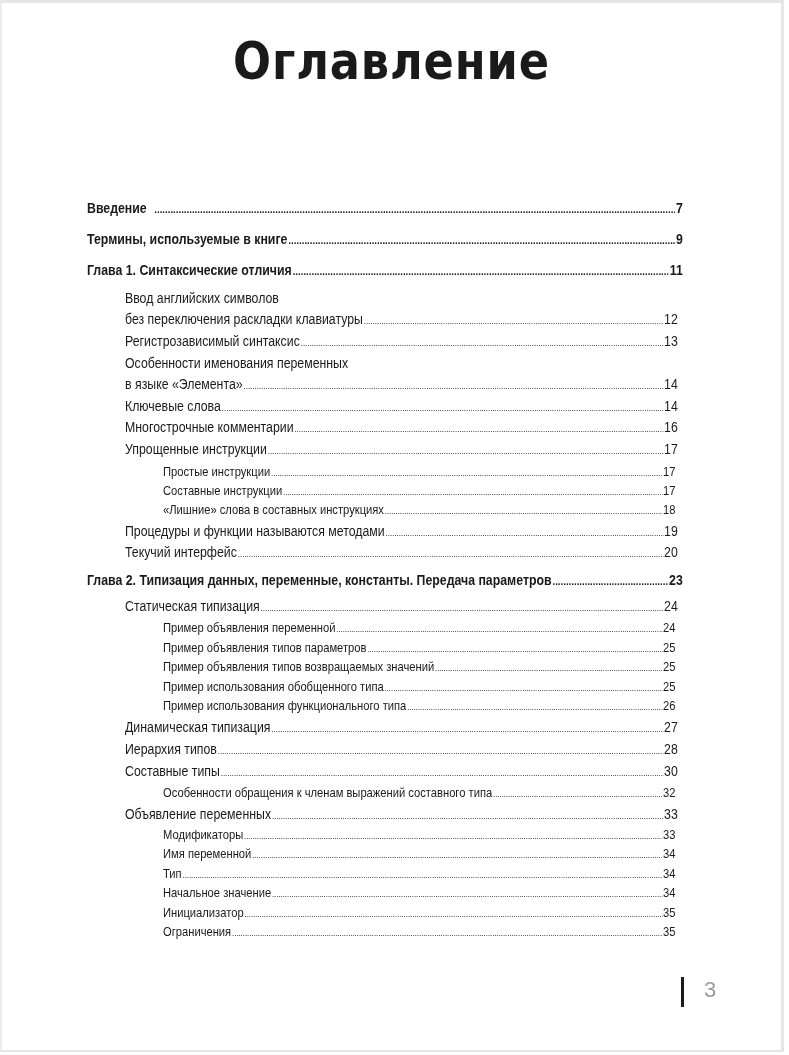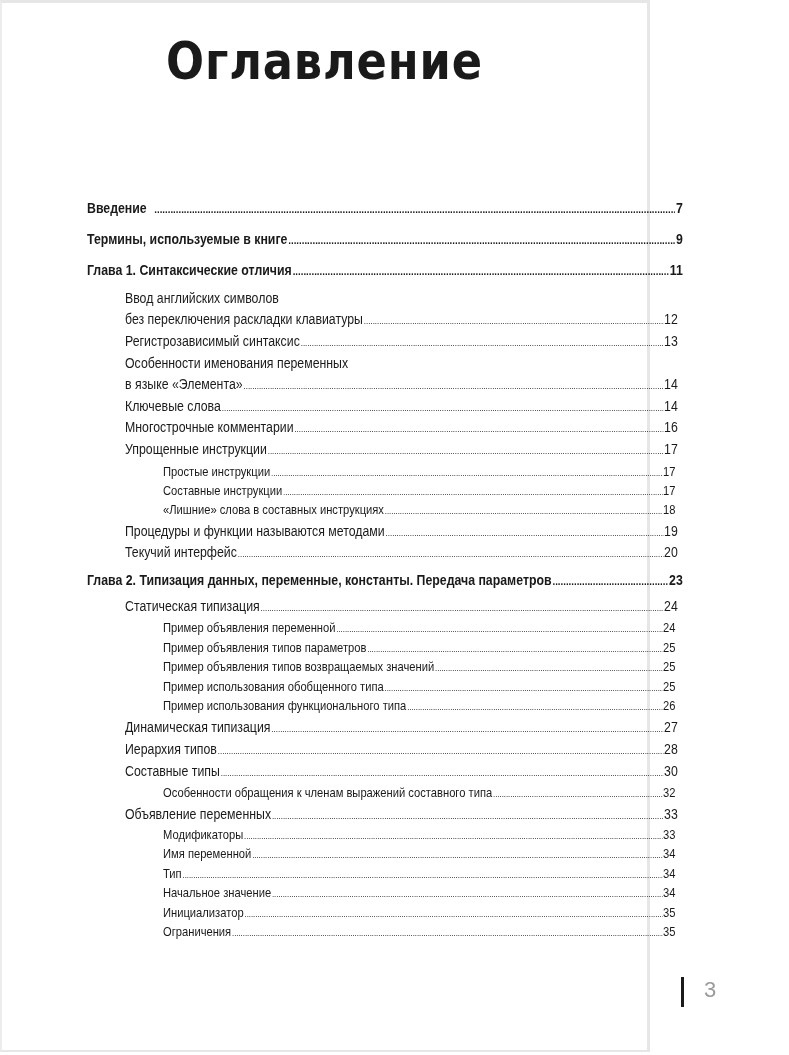--- a/index.html
+++ b/index.html
@@ -1,18 +1,18 @@
 <!DOCTYPE html>
 <html><head>
 <meta charset="utf-8">
 <style>
   html, body { margin:0; padding:0; background:#ffffff; }
   body { width:789px; height:1055px; position:relative; overflow:hidden; }
   .page {
-    position:absolute; left:0; top:0; width:650px; height:1052px;
+    position:absolute; left:0; top:0; width:784px; height:1052px;
     border-top:3px solid #e6e6e6; border-right:3px solid #e6e6e6;
     border-left:2px solid #ececec; border-bottom:2px solid #e6e6e6;
     box-sizing:border-box; background:#fff;
   }
   .title {
     position:absolute; left:0; width:100%; top:28px; text-align:center;
     font-family:"DejaVu Sans", sans-serif; font-weight:bold;
     font-size:52px; letter-spacing:1px; color:#1a1a1a;
     transform:scaleX(0.86); transform-origin:50% 0;
   }

